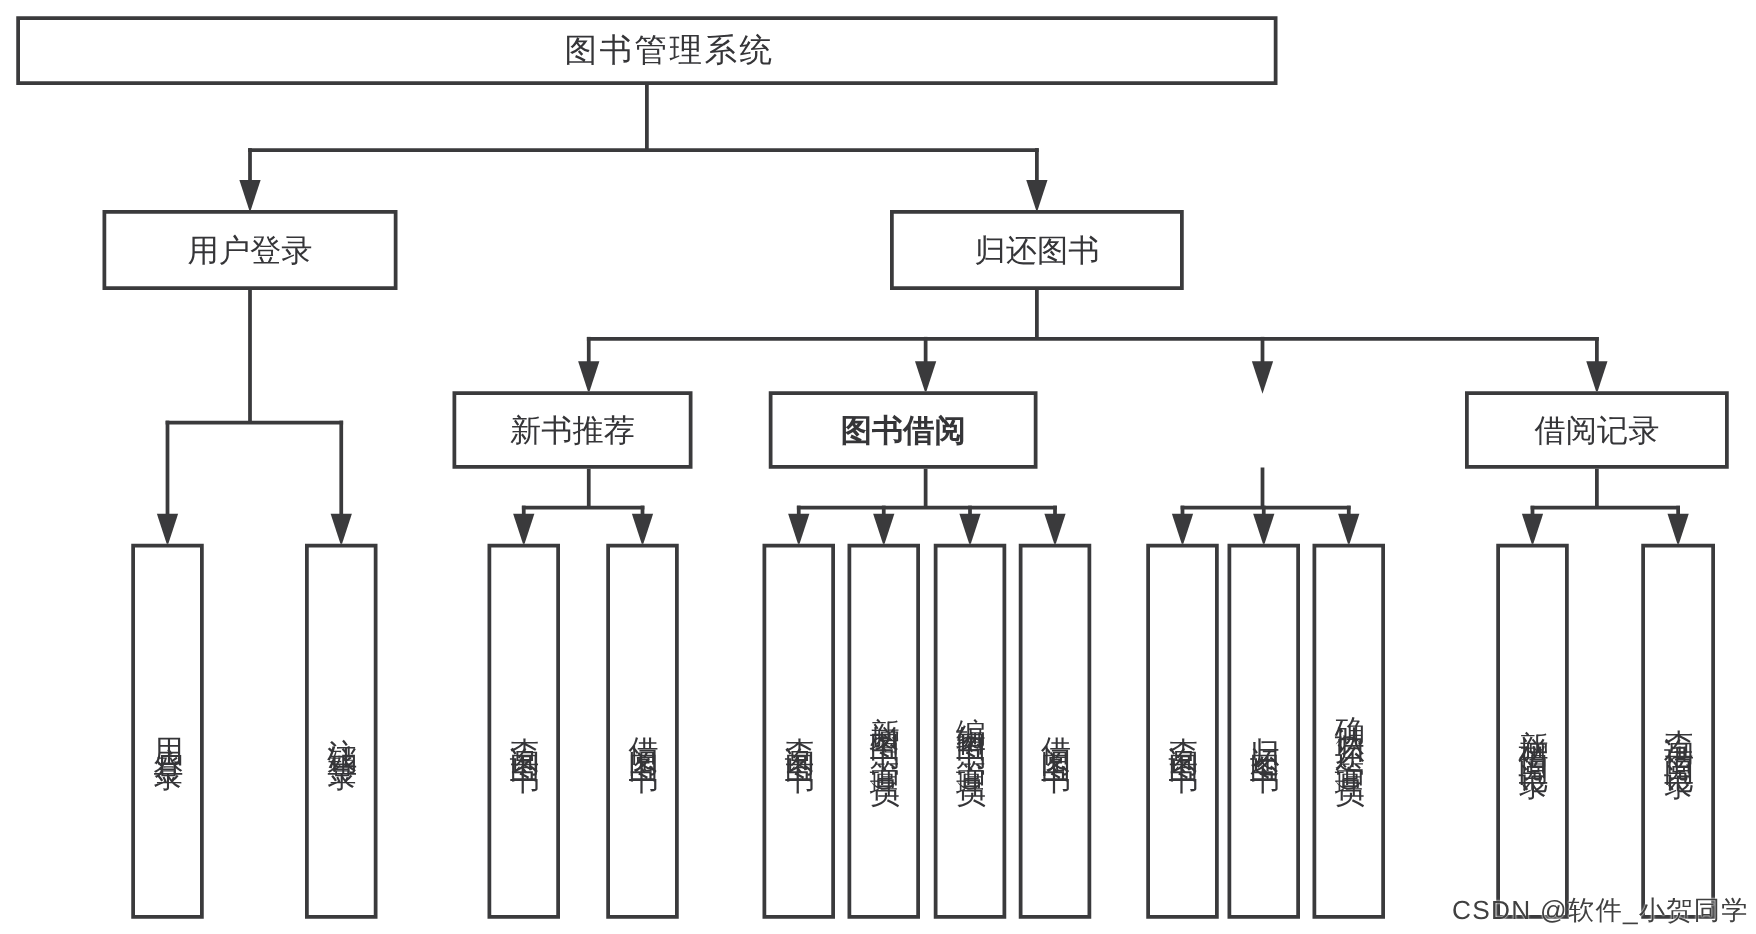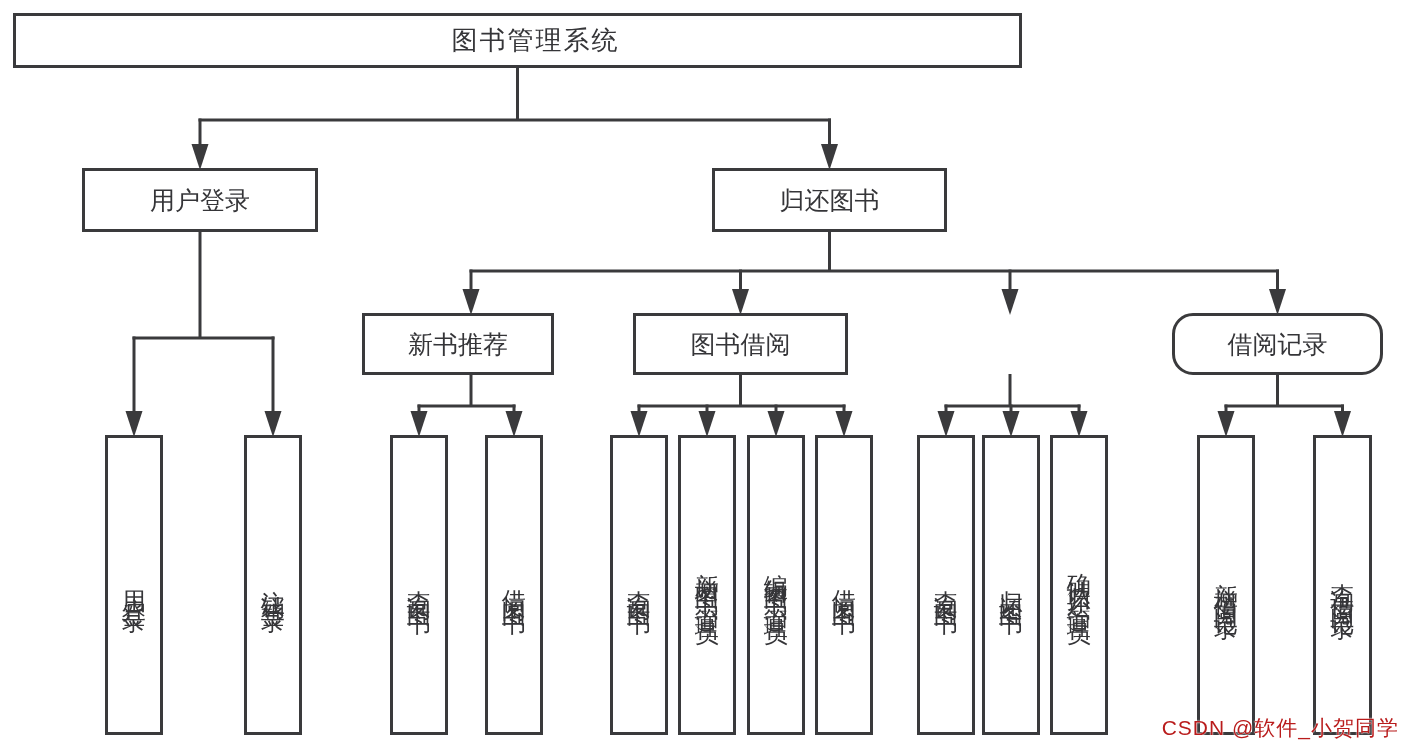--- a/index.html
+++ b/index.html
@@ -36,21 +36,21 @@
     text-orientation:mixed;
     font-size:24px;
     letter-spacing:7px;
     line-height:1.15;
   }
   .watermark{
     position:absolute;
     right:6px;bottom:5px;
     font-size:21px;
     letter-spacing:1px;
-    color:#b91c1c;
+    color:#404040;
     text-shadow:0 0 2px #ffffff,0 0 1px #ffffff;
     z-index:5;
     white-space:nowrap;
   }
 </style>
 </head>
 <body>
 
 <div class="canvas">
   <svg class="connector-layer" width="1405" height="747" viewBox="0 0 1405 747" xmlns="http://www.w3.org/2000/svg">
@@ -114,24 +114,24 @@
     </div>
     <div class="node" style="left: 82px; top: 168px; width: 236px; height: 64px;">
       <span>用户登录</span>
     </div>
     <div class="node" style="left: 712px; top: 168px; width: 235px; height: 64px;">
       <span>归还图书</span>
     </div>
     <div class="node" style="left: 362px; top: 313px; width: 192px; height: 62px;">
       <span>新书推荐</span>
     </div>
-    <div class="node" style="left: 633px; top: 313px; width: 215px; height: 62px;">
+    <div class="node" style="left: 615px; top: 313px; width: 215px; height: 62px; font-weight: bold;">
       <span>图书借阅</span>
     </div>
-    <div class="node" style="left: 1172px; top: 313px; width: 211px; height: 62px; border-radius: 21px;">
+    <div class="node" style="left: 1172px; top: 313px; width: 211px; height: 62px;">
       <span>借阅记录</span>
     </div>
     <div class="node vertical" style="left: 105px; top: 435px; width: 58px; height: 300px;">
       <span>用户登录</span>
     </div>
     <div class="node vertical" style="left: 244px; top: 435px; width: 58px; height: 300px;">
       <span>注销登录</span>
     </div>
     <div class="node vertical" style="left: 390px; top: 435px; width: 58px; height: 300px;">
       <span>查询图书</span>

